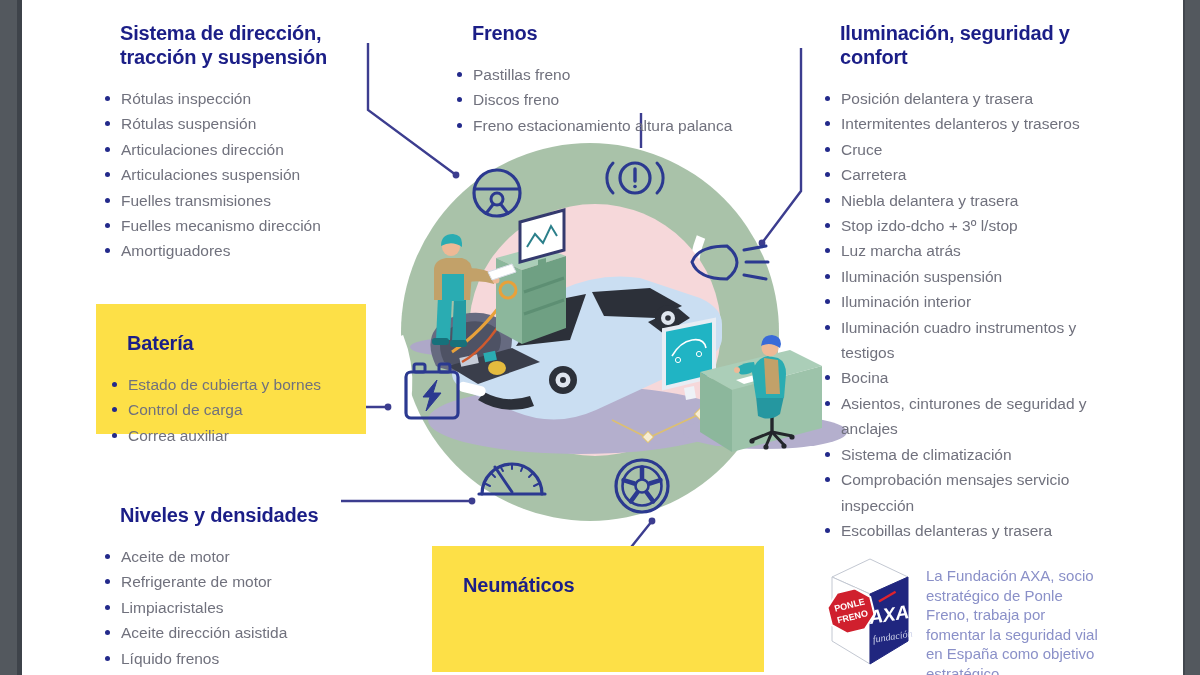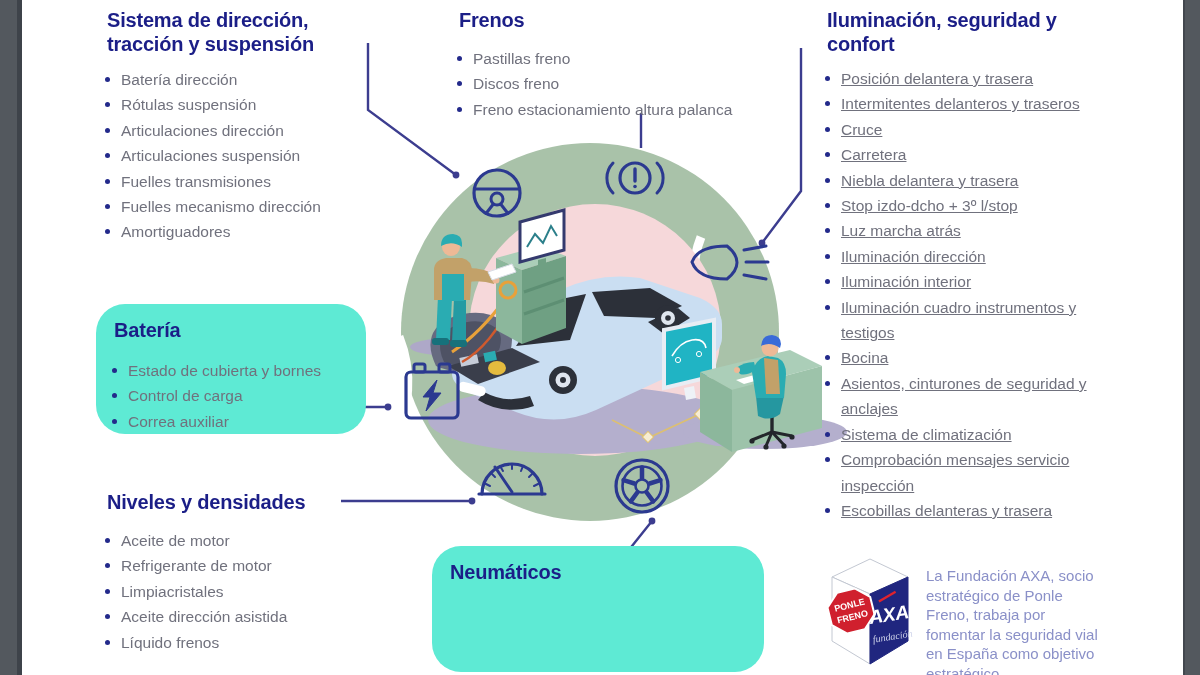--- a/index.html
+++ b/index.html
@@ -8,38 +8,38 @@
     background:#ffffff;font-family:"Liberation Sans",sans-serif;
     -webkit-font-smoothing:antialiased;
   }
   .stage{position:absolute;inset:0;}
   .bar{position:absolute;top:0;bottom:0;}
   .bar-left{left:0;width:22px;background:linear-gradient(to right,#53585e 0 17px,#3e434a 17px 22px);}
   .bar-right{right:0;width:17px;background:linear-gradient(to right,#42474e 0 2px,#53585e 2px 17px);}
   svg.illu{position:absolute;left:0;top:0;}
   .sec{position:absolute;}
   .sec h2{
-    margin:4px;font-size:20px;line-height:24px;font-weight:bold;
+    margin:17px;font-size:20px;line-height:24px;font-weight:bold;
     color:#1b1e87;letter-spacing:-0.2px;
   }
   .sec ul{list-style:none;margin:0;padding:0;}
   .sec li{display:flex;align-items:flex-start;line-height:25.4px;}
   .dot{flex:0 0 auto;width:5px;height:5px;border-radius:50%;background:#232a8b;margin:10px 11px 0 2px;}
   .item-text{font-size:15.5px;color:#70717d;}
-  .pinkbox{background:#5eead4;border-radius:29px;}
+  .pinkbox{background:#fde047;}
   #sec-direccion{left:103px;top:4px;width:330px;}
   #sec-direccion h2{width:250px;}
   #sec-direccion ul{margin-top:11px;}
   #sec-frenos{left:455px;top:4px;width:340px;}
   #sec-frenos ul{margin-top:14px;}
   #sec-frenos .item-text{max-width:305px;}
   #sec-iluminacion{left:823px;top:4px;width:350px;}
   #sec-iluminacion h2{width:280px;}
   #sec-iluminacion ul{margin-top:10px;}
-  #sec-iluminacion .item-text{max-width:272px;text-decoration:underline;}
+  #sec-iluminacion .item-text{max-width:272px;}
   #sec-bateria{left:96px;top:304px;width:270px;height:130px;padding:10px 0 0 14px;box-sizing:border-box;}
   #sec-bateria ul{margin-top:16px;}
   #sec-niveles{left:103px;top:486px;width:330px;}
   #sec-niveles ul{margin-top:14px;}
   #sec-neumaticos{left:432px;top:546px;width:332px;height:126px;padding:10px 8px 0 14px;box-sizing:border-box;}
   #sec-neumaticos ul{margin-top:12px;}
   #sec-neumaticos .item-text{max-width:264px;}
   #footer-text{
     position:absolute;left:926px;top:566px;width:182px;
     font-size:15px;line-height:19.5px;color:#8a90c8;
@@ -231,21 +231,21 @@
         <text x="889" y="640" text-anchor="middle" font-size="10" font-style="italic" fill="#cfd4ea" font-family="Liberation Serif, serif">fundación</text>
       </g>
     </g>
   </svg>
 
   <section class="sec" id="sec-direccion">
     <h2>Sistema de dirección, tracción y suspensión</h2>
     <ul>
         <li>
           <span class="dot"></span>
-          <span class="item-text">Batería dirección</span>
+          <span class="item-text">Rótulas inspección</span>
         </li>
         <li>
           <span class="dot"></span>
           <span class="item-text">Rótulas suspensión</span>
         </li>
         <li>
           <span class="dot"></span>
           <span class="item-text">Articulaciones dirección</span>
         </li>
         <li>
@@ -311,21 +311,21 @@
         <li>
           <span class="dot"></span>
           <span class="item-text">Stop izdo-dcho + 3º l/stop</span>
         </li>
         <li>
           <span class="dot"></span>
           <span class="item-text">Luz marcha atrás</span>
         </li>
         <li>
           <span class="dot"></span>
-          <span class="item-text">Iluminación dirección</span>
+          <span class="item-text">Iluminación suspensión</span>
         </li>
         <li>
           <span class="dot"></span>
           <span class="item-text">Iluminación interior</span>
         </li>
         <li>
           <span class="dot"></span>
           <span class="item-text">Iluminación cuadro instrumentos y testigos</span>
         </li>
         <li>

